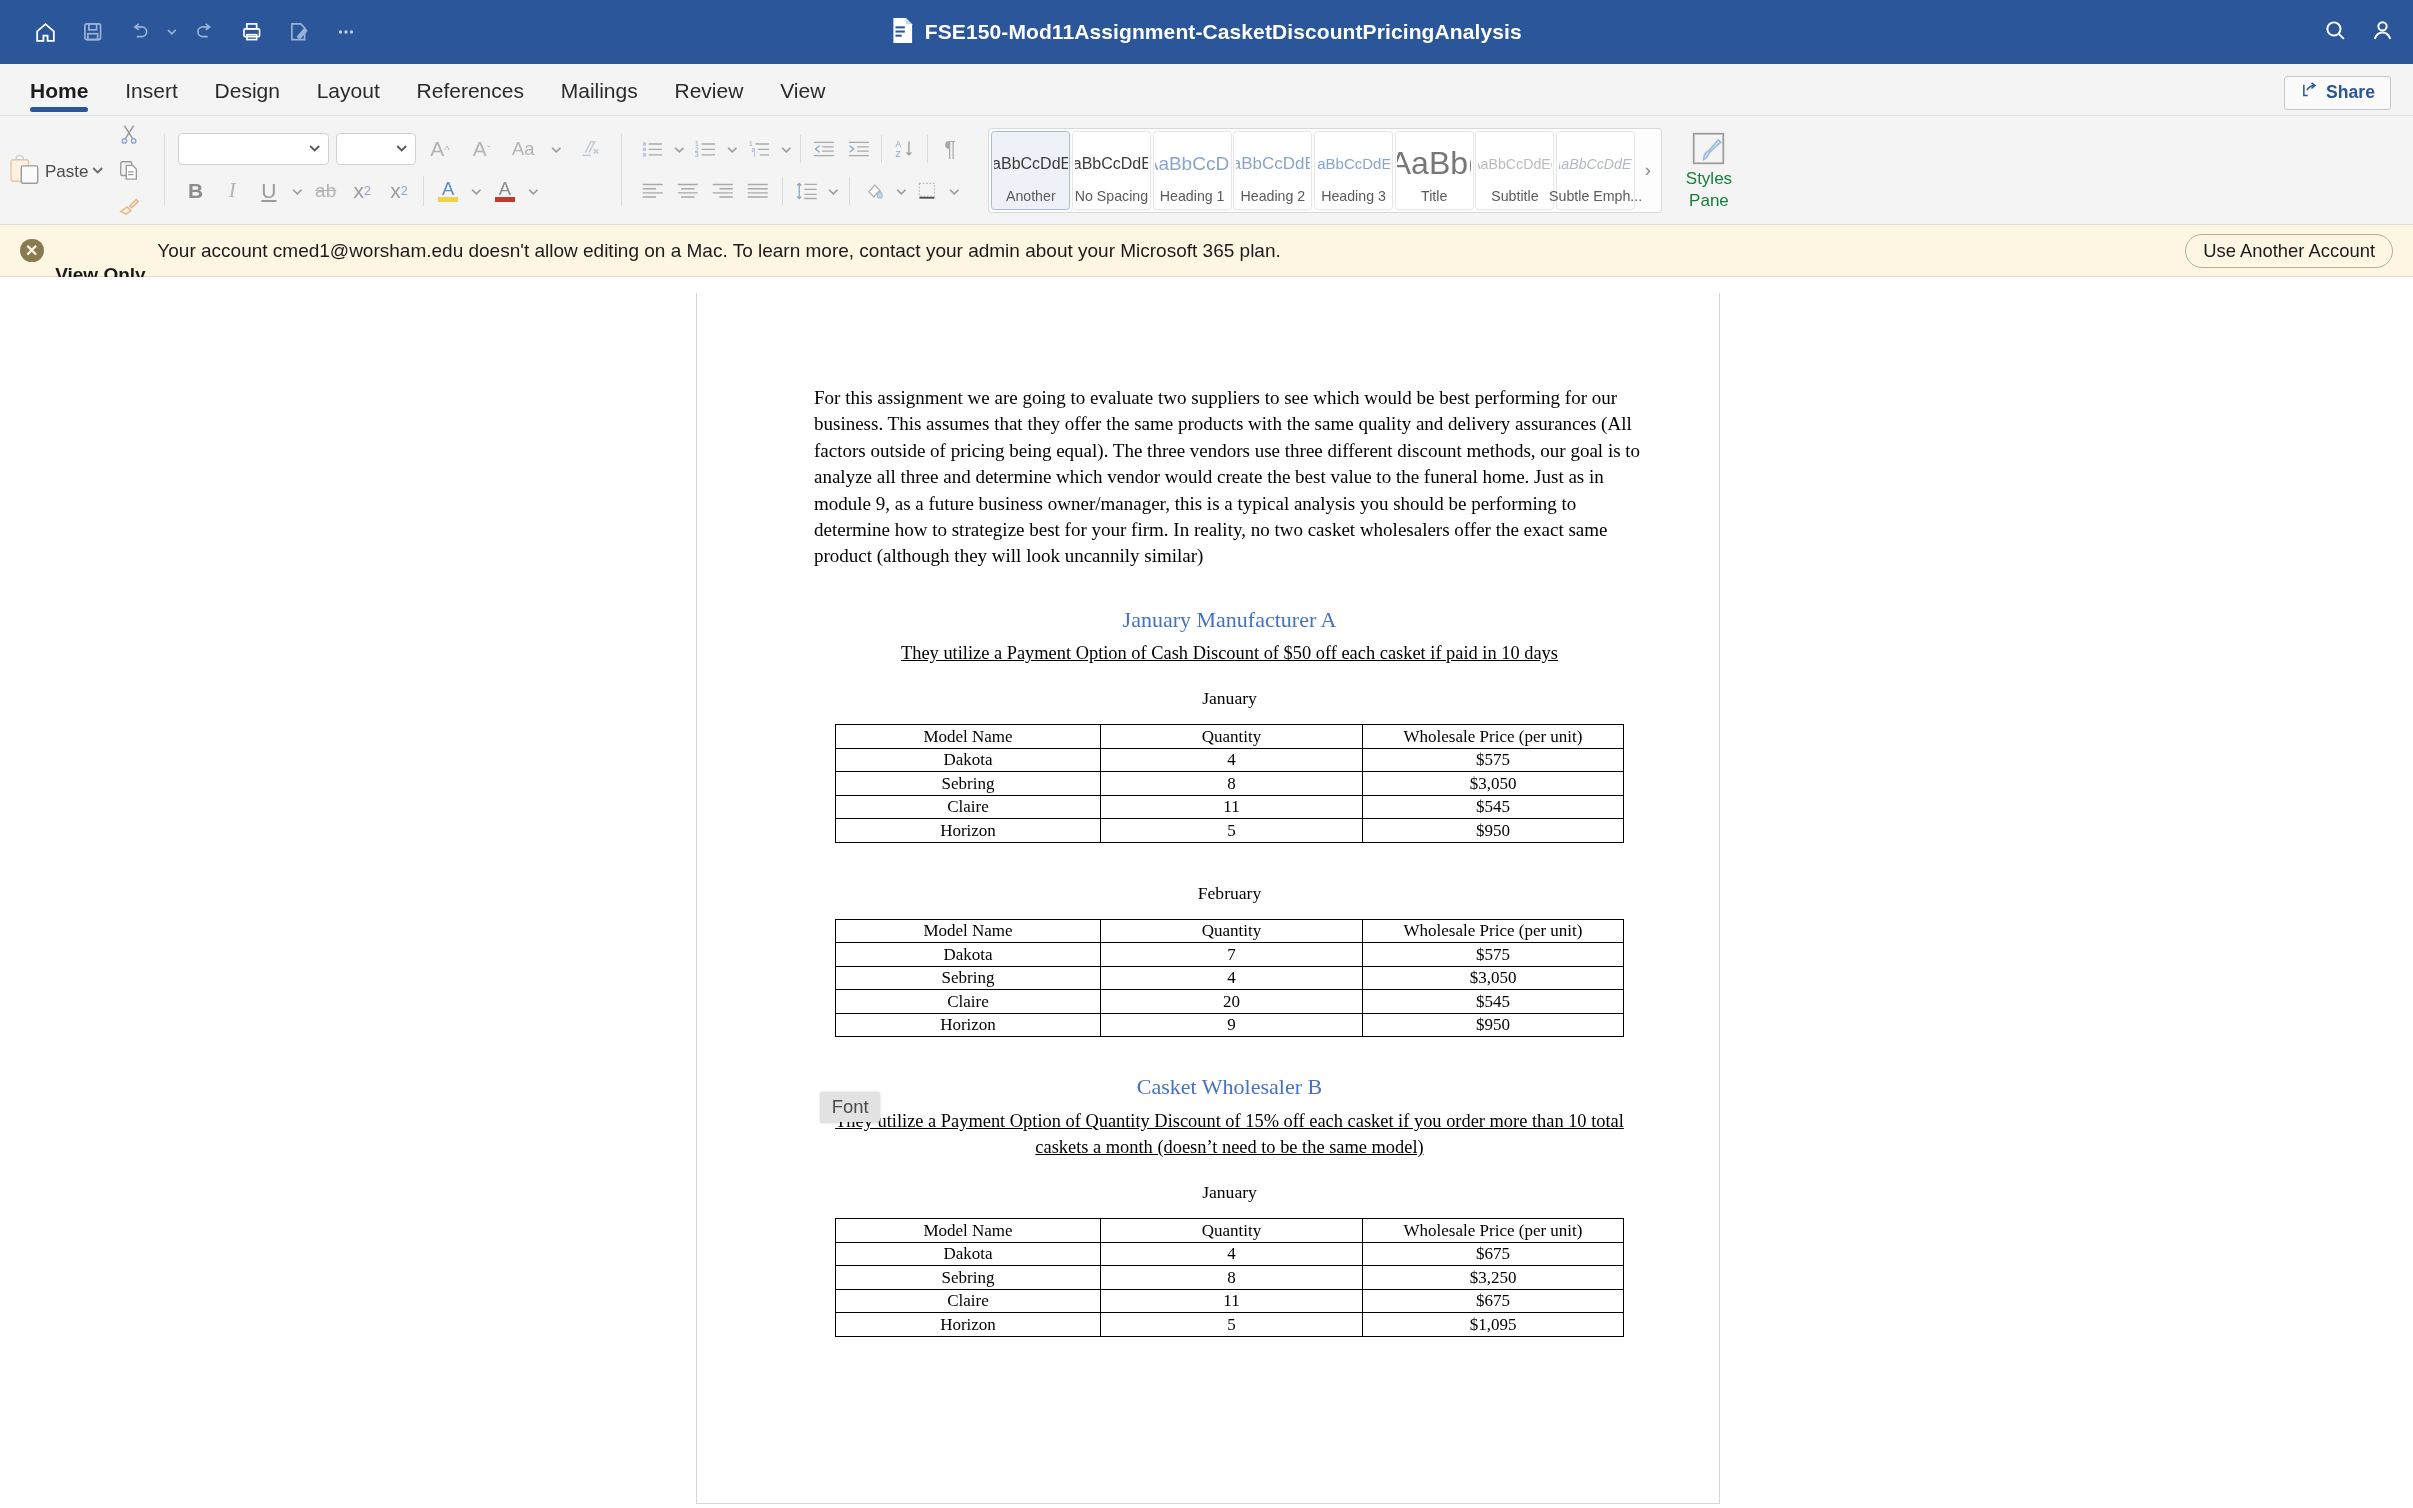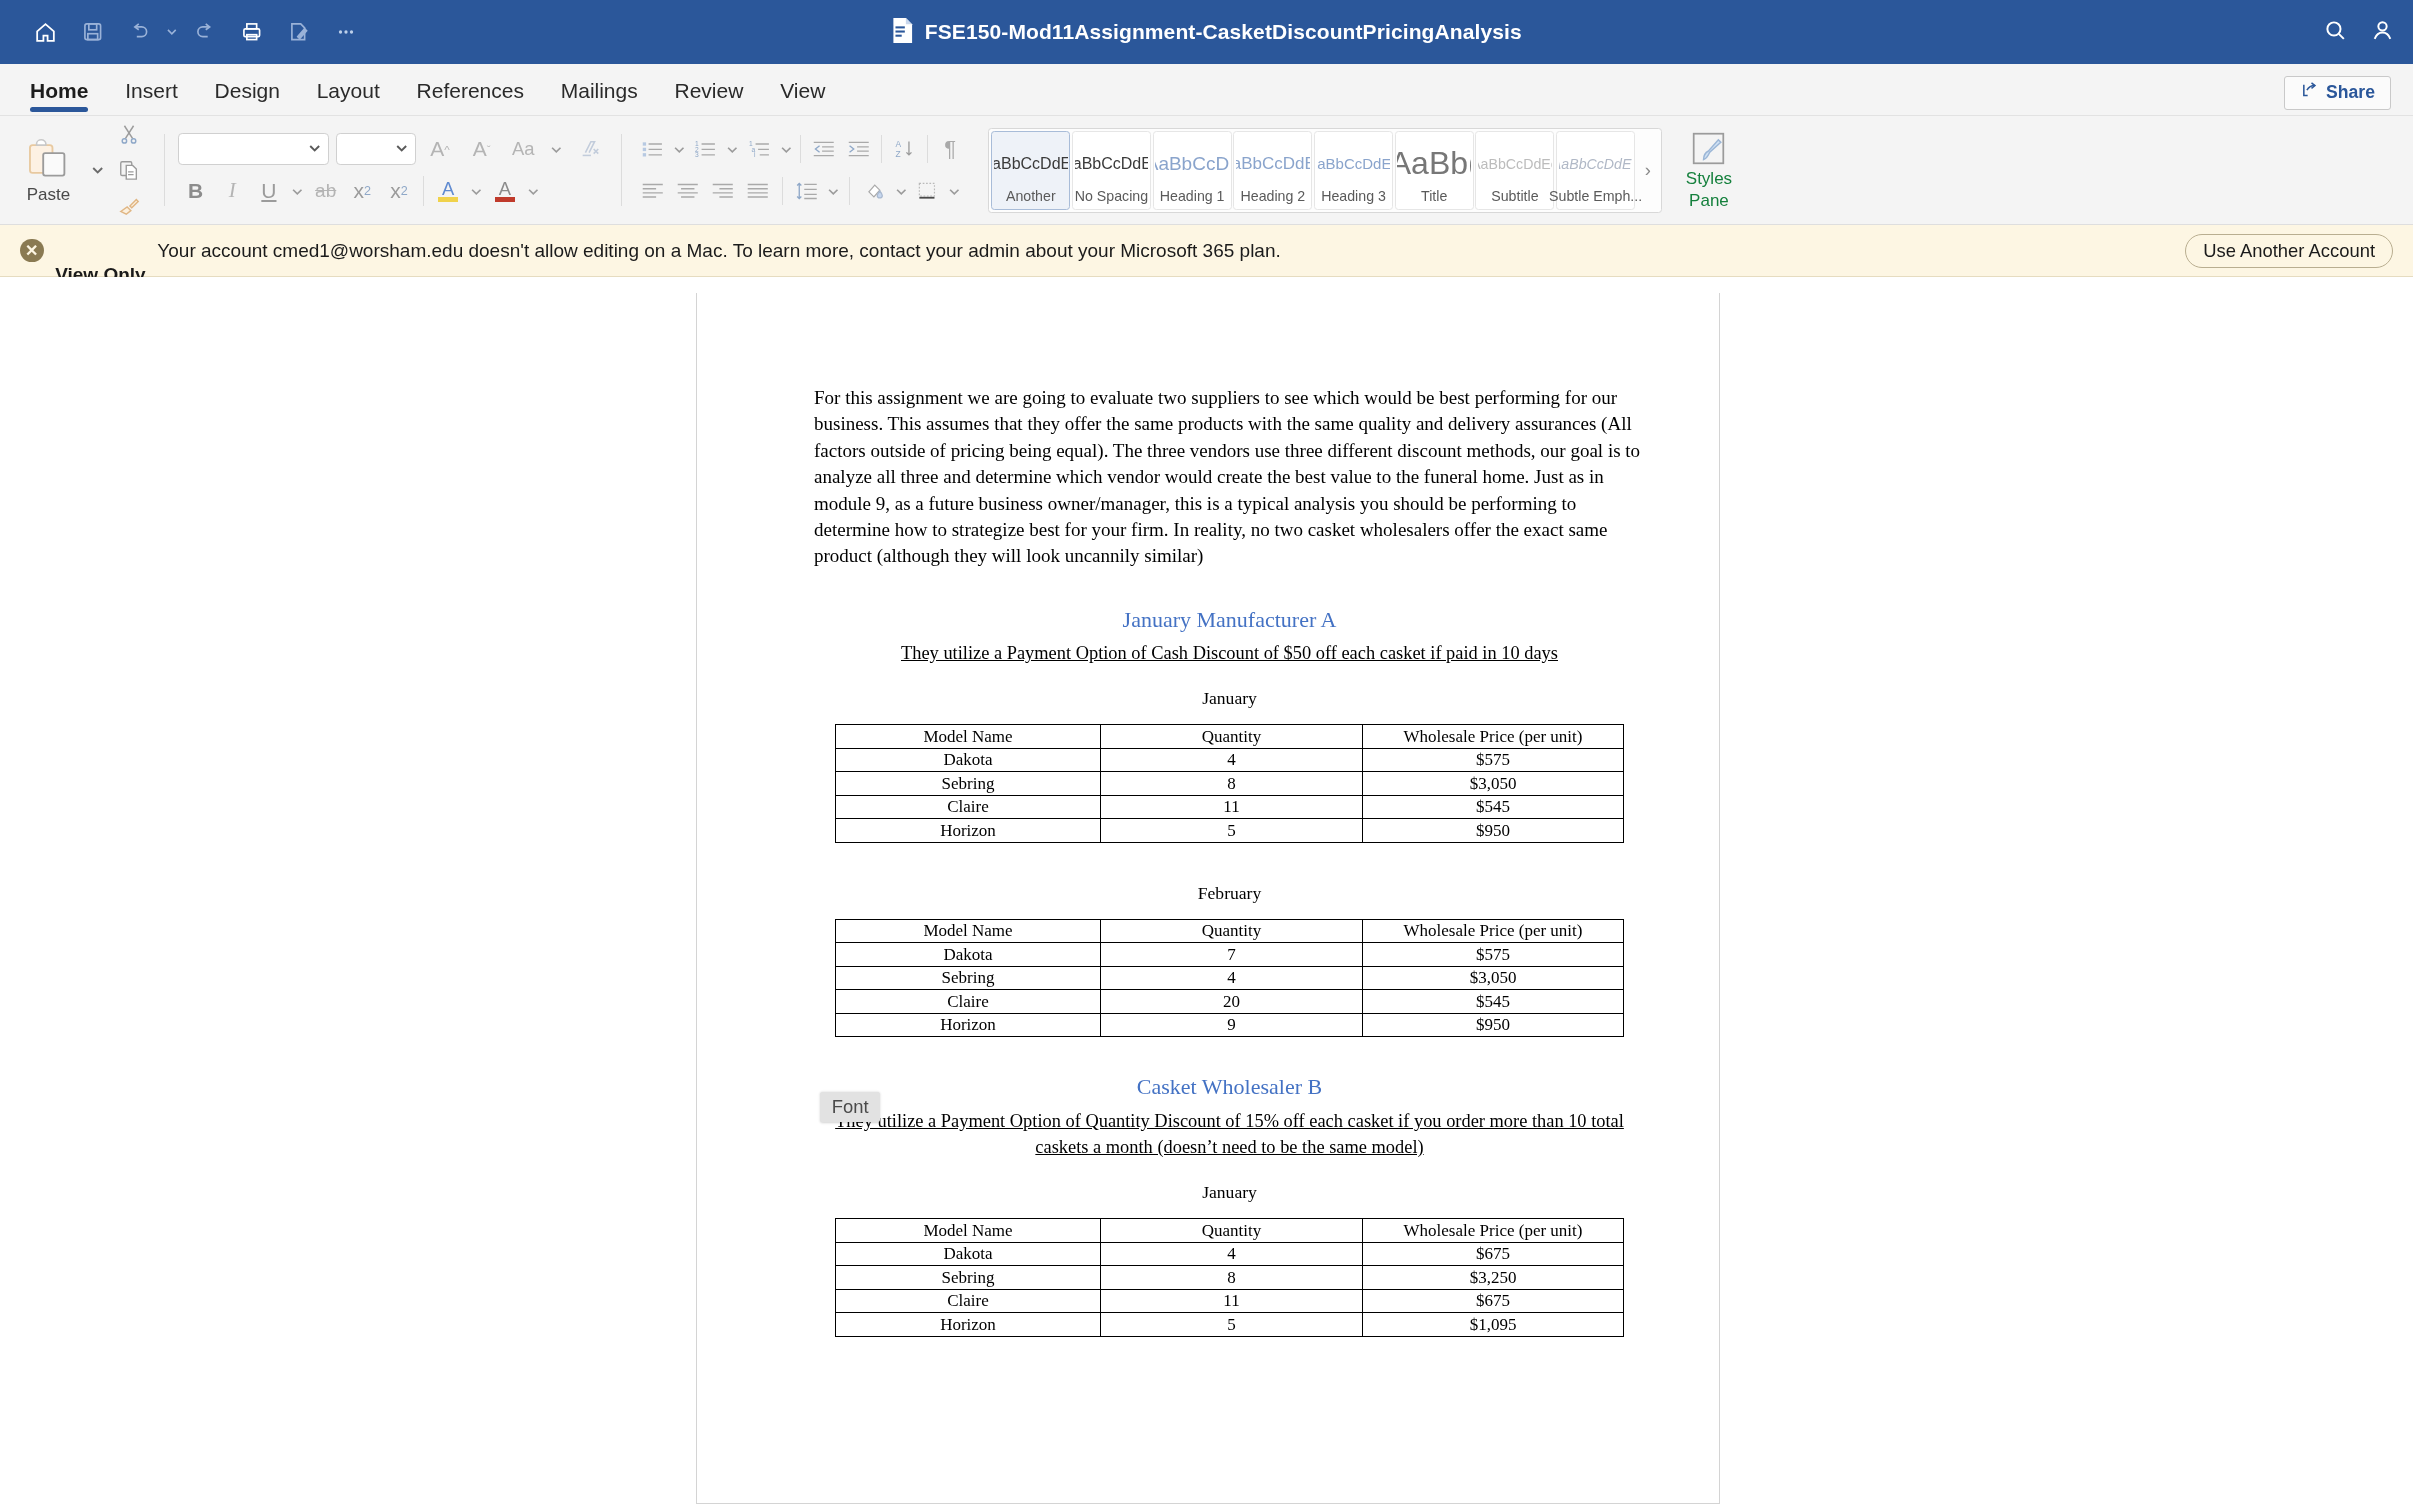--- a/index.html
+++ b/index.html
@@ -60,21 +60,21 @@
 
   
   .ribbon {
     height:109px; background:#f4f4f4; display:flex; align-items:stretch;
     border-bottom:0.8px solid #dedede; position:relative;
   }
   .rgroup { display:flex; align-items:center; padding:0 8.4px; }
   .vsep { width:0.8px; background:#dcdcdc; height:72px; align-self:center; margin:0 5px; }
 
   .paste-btn {
-    width:80px; display:flex; flex-direction:column; align-items:center; 
+    width:80px; display:flex; flex-direction:row; align-items:center; 
     gap:1.7px; padding-top:3.4px;
   }
   .paste-label { font-size:17px; color:#4a4a4a; }
   .mini-col { display:flex; flex-direction:column; gap:1.7px; padding-left:1.7px; }
   .mini-btn { width:42px; height:34px; display:flex; align-items:center; justify-content:center; }
 
   .fontrow1 { display:flex; align-items:center; gap:6.7px; }
   .fontrow2 { display:flex; align-items:center; gap:1.7px; margin-top:6.7px; }
   .fontbox {
     height:32px; border:0.8px solid #d0d0d0; border-radius:4.2px; background:#fff;

